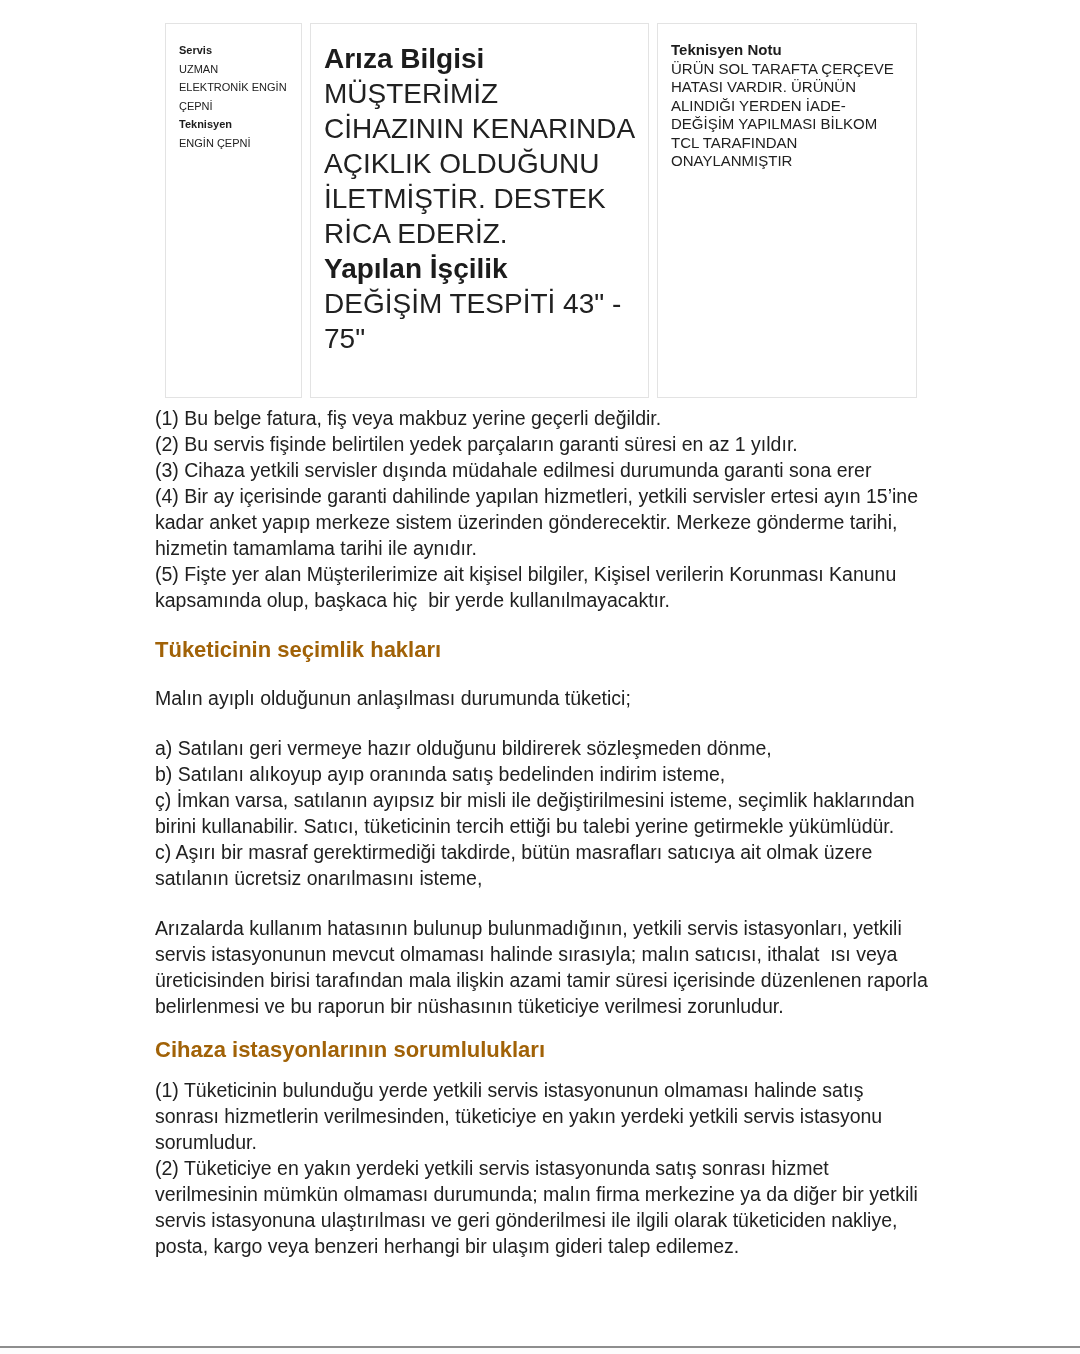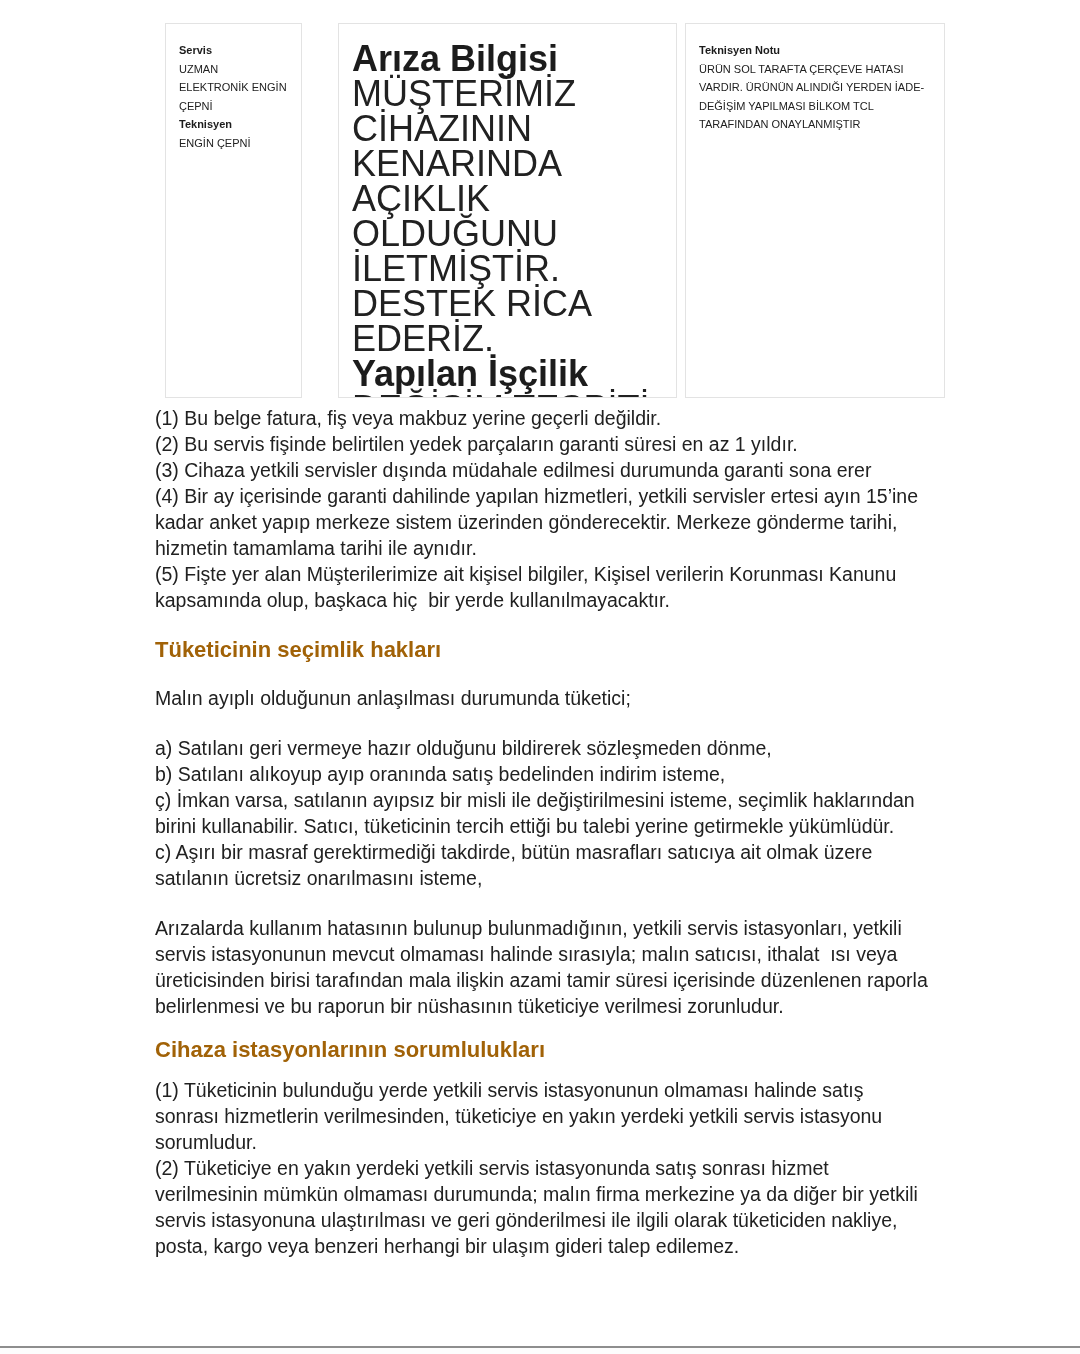--- a/index.html
+++ b/index.html
@@ -24,22 +24,22 @@
   }
   .info-box {
     box-sizing: border-box;
     border: 1px solid #e3e3e3;
     background: #ffffff;
     height: 375px;
     padding: 17px 13px 13px 13px;
     overflow: hidden;
   }
   .box-servis  { width: 137px; font-size: 11px;   line-height: 18.5px; }
-  .box-ariza   { width: 339px; font-size: 36px;   line-height: 35px; margin-left: 28px; }
-  .box-nota    { width: 260px; font-size: 11px; line-height: 18.5px; }
+  .box-ariza   { width: 339px; font-size: 28px;   line-height: 35px; }
+  .box-nota    { width: 260px; font-size: 15px; line-height: 18.5px; }
   .box-label   { font-weight: 700; color: #1c1c1c; }
   .box-text    { font-weight: 400; }
 
   
   .content {
     position: absolute;
     left: 155px;
     top: 405px;
     width: 775px;
     font-size: 19.5px;

